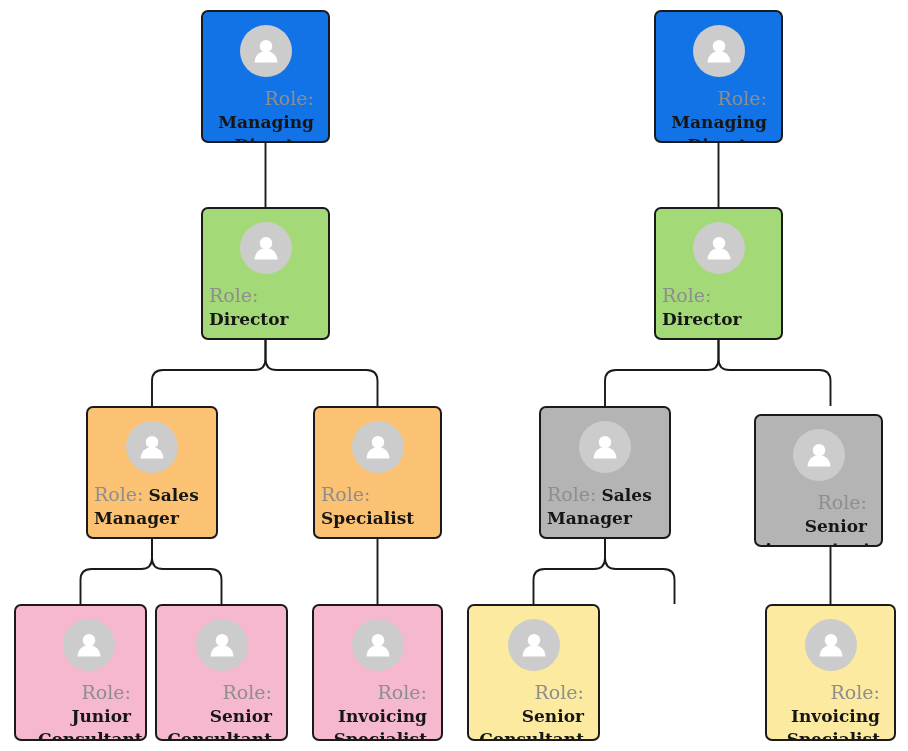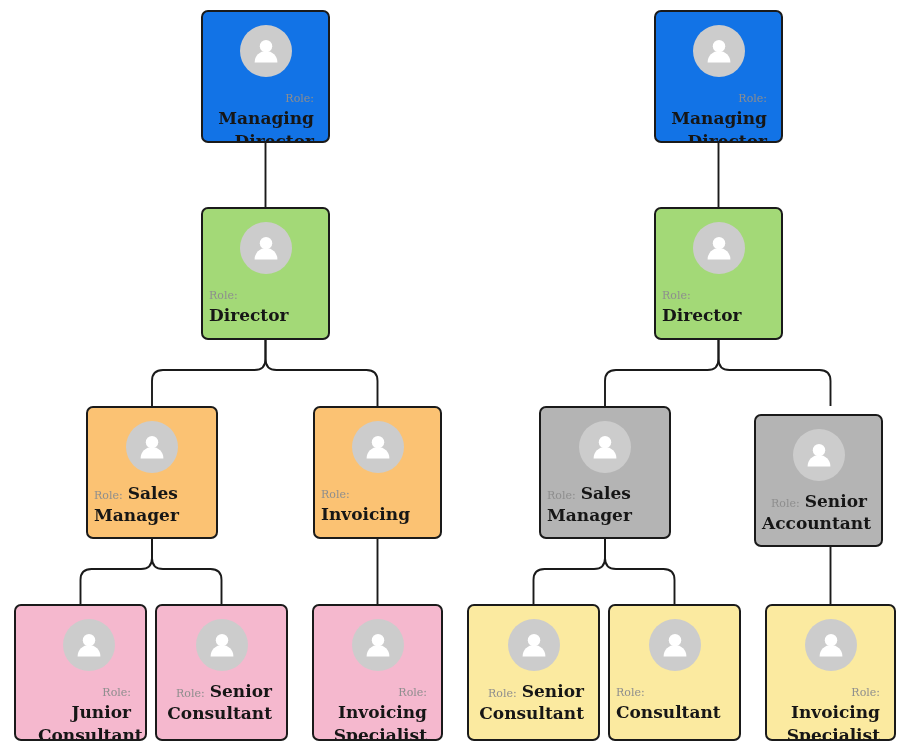--- a/index.html
+++ b/index.html
@@ -21,21 +21,21 @@
     width:52px;height:52px;border-radius:50%;
     background:#cccccc;margin-top:13px;
     display:flex;align-items:center;justify-content:center;
     flex:none;
   }
   .avatar svg{display:block;}
   .role-line{
     margin-top:9px;width:100%;padding:0 6px;box-sizing:border-box;
     text-align:left;line-height:1.32;
   }
-  .role-key{color:#8e8e8e;font-size:11px;}
+  .role-key{color:#8e8e8e;font-size:19px;}
   .role-val{color:#161616;font-size:17px;font-weight:bold;}
   .wrap-node .role-line{text-align:right;padding-right:14px;}
 </style>
 </head>
 <body>
 
 <div id="chart">
   <svg id="links" viewBox="0 0 908 751" xmlns="http://www.w3.org/2000/svg">
       <path d="M 265.5 143 L 265.5 207" fill="none" stroke="#1a1a1a" stroke-width="1.9" stroke-linecap="butt" stroke-linejoin="round"></path>
       <path d="M 265.5 340 L 265.5 359 Q 265.5 370 254.5 370 L 163 370 Q 152 370 152 381 L 152 406" fill="none" stroke="#1a1a1a" stroke-width="1.9" stroke-linecap="butt" stroke-linejoin="round"></path>
@@ -77,21 +77,21 @@
       </div>
       <div class="role-line"><span class="role-key">Role:</span> <span class="role-val">Sales Manager</span></div>
     </div>
     <div class="node" style="left: 313px; top: 406px; width: 129px; height: 133px; background: rgb(251, 194, 115); border-color: rgb(26, 26, 26);">
       <div class="avatar" style="background: rgb(204, 204, 204);">
         <svg width="34" height="34" viewBox="0 0 34 34">
           <circle cx="17" cy="12.2" r="6.2" fill="#ffffff"></circle>
           <path d="M5.6 28.4a11.4 11.4 0 0 1 22.8 0z" fill="#ffffff"></path>
         </svg>
       </div>
-      <div class="role-line"><span class="role-key">Role:</span> <span class="role-val">Invoicing</span></div>
+      <div class="role-line"><span class="role-key">Role:</span> <span class="role-val">Specialist</span></div>
     </div>
     <div class="node wrap-node" style="left: 14px; top: 604px; width: 133px; height: 137px; background: rgb(245, 184, 206); border-color: rgb(26, 26, 26); padding-left: 16px;">
       <div class="avatar" style="background: rgb(204, 204, 204);">
         <svg width="34" height="34" viewBox="0 0 34 34">
           <circle cx="17" cy="12.2" r="6.2" fill="#ffffff"></circle>
           <path d="M5.6 28.4a11.4 11.4 0 0 1 22.8 0z" fill="#ffffff"></path>
         </svg>
       </div>
       <div class="role-line"><span class="role-key">Role:</span> <span class="role-val">Junior Consultant</span></div>
     </div>
@@ -151,29 +151,20 @@
     </div>
     <div class="node wrap-node" style="left: 467px; top: 604px; width: 133px; height: 137px; background: rgb(251, 234, 160); border-color: rgb(26, 26, 26);">
       <div class="avatar" style="background: rgb(204, 204, 204);">
         <svg width="34" height="34" viewBox="0 0 34 34">
           <circle cx="17" cy="12.2" r="6.2" fill="#ffffff"></circle>
           <path d="M5.6 28.4a11.4 11.4 0 0 1 22.8 0z" fill="#ffffff"></path>
         </svg>
       </div>
       <div class="role-line"><span class="role-key">Role:</span> <span class="role-val">Senior Consultant</span></div>
     </div>
-    <div class="node" style="left: 608px; top: 604px; width: 133px; height: 137px; background: rgb(251, 234, 160); border-color: rgb(26, 26, 26);">
-      <div class="avatar" style="background: rgb(204, 204, 204);">
-        <svg width="34" height="34" viewBox="0 0 34 34">
-          <circle cx="17" cy="12.2" r="6.2" fill="#ffffff"></circle>
-          <path d="M5.6 28.4a11.4 11.4 0 0 1 22.8 0z" fill="#ffffff"></path>
-        </svg>
-      </div>
-      <div class="role-line"><span class="role-key">Role:</span> <span class="role-val">Consultant</span></div>
-    </div>
     <div class="node wrap-node" style="left: 765px; top: 604px; width: 131px; height: 137px; background: rgb(251, 234, 160); border-color: rgb(26, 26, 26);">
       <div class="avatar" style="background: rgb(204, 204, 204);">
         <svg width="34" height="34" viewBox="0 0 34 34">
           <circle cx="17" cy="12.2" r="6.2" fill="#ffffff"></circle>
           <path d="M5.6 28.4a11.4 11.4 0 0 1 22.8 0z" fill="#ffffff"></path>
         </svg>
       </div>
       <div class="role-line"><span class="role-key">Role:</span> <span class="role-val">Invoicing Specialist</span></div>
     </div>
   </div>

